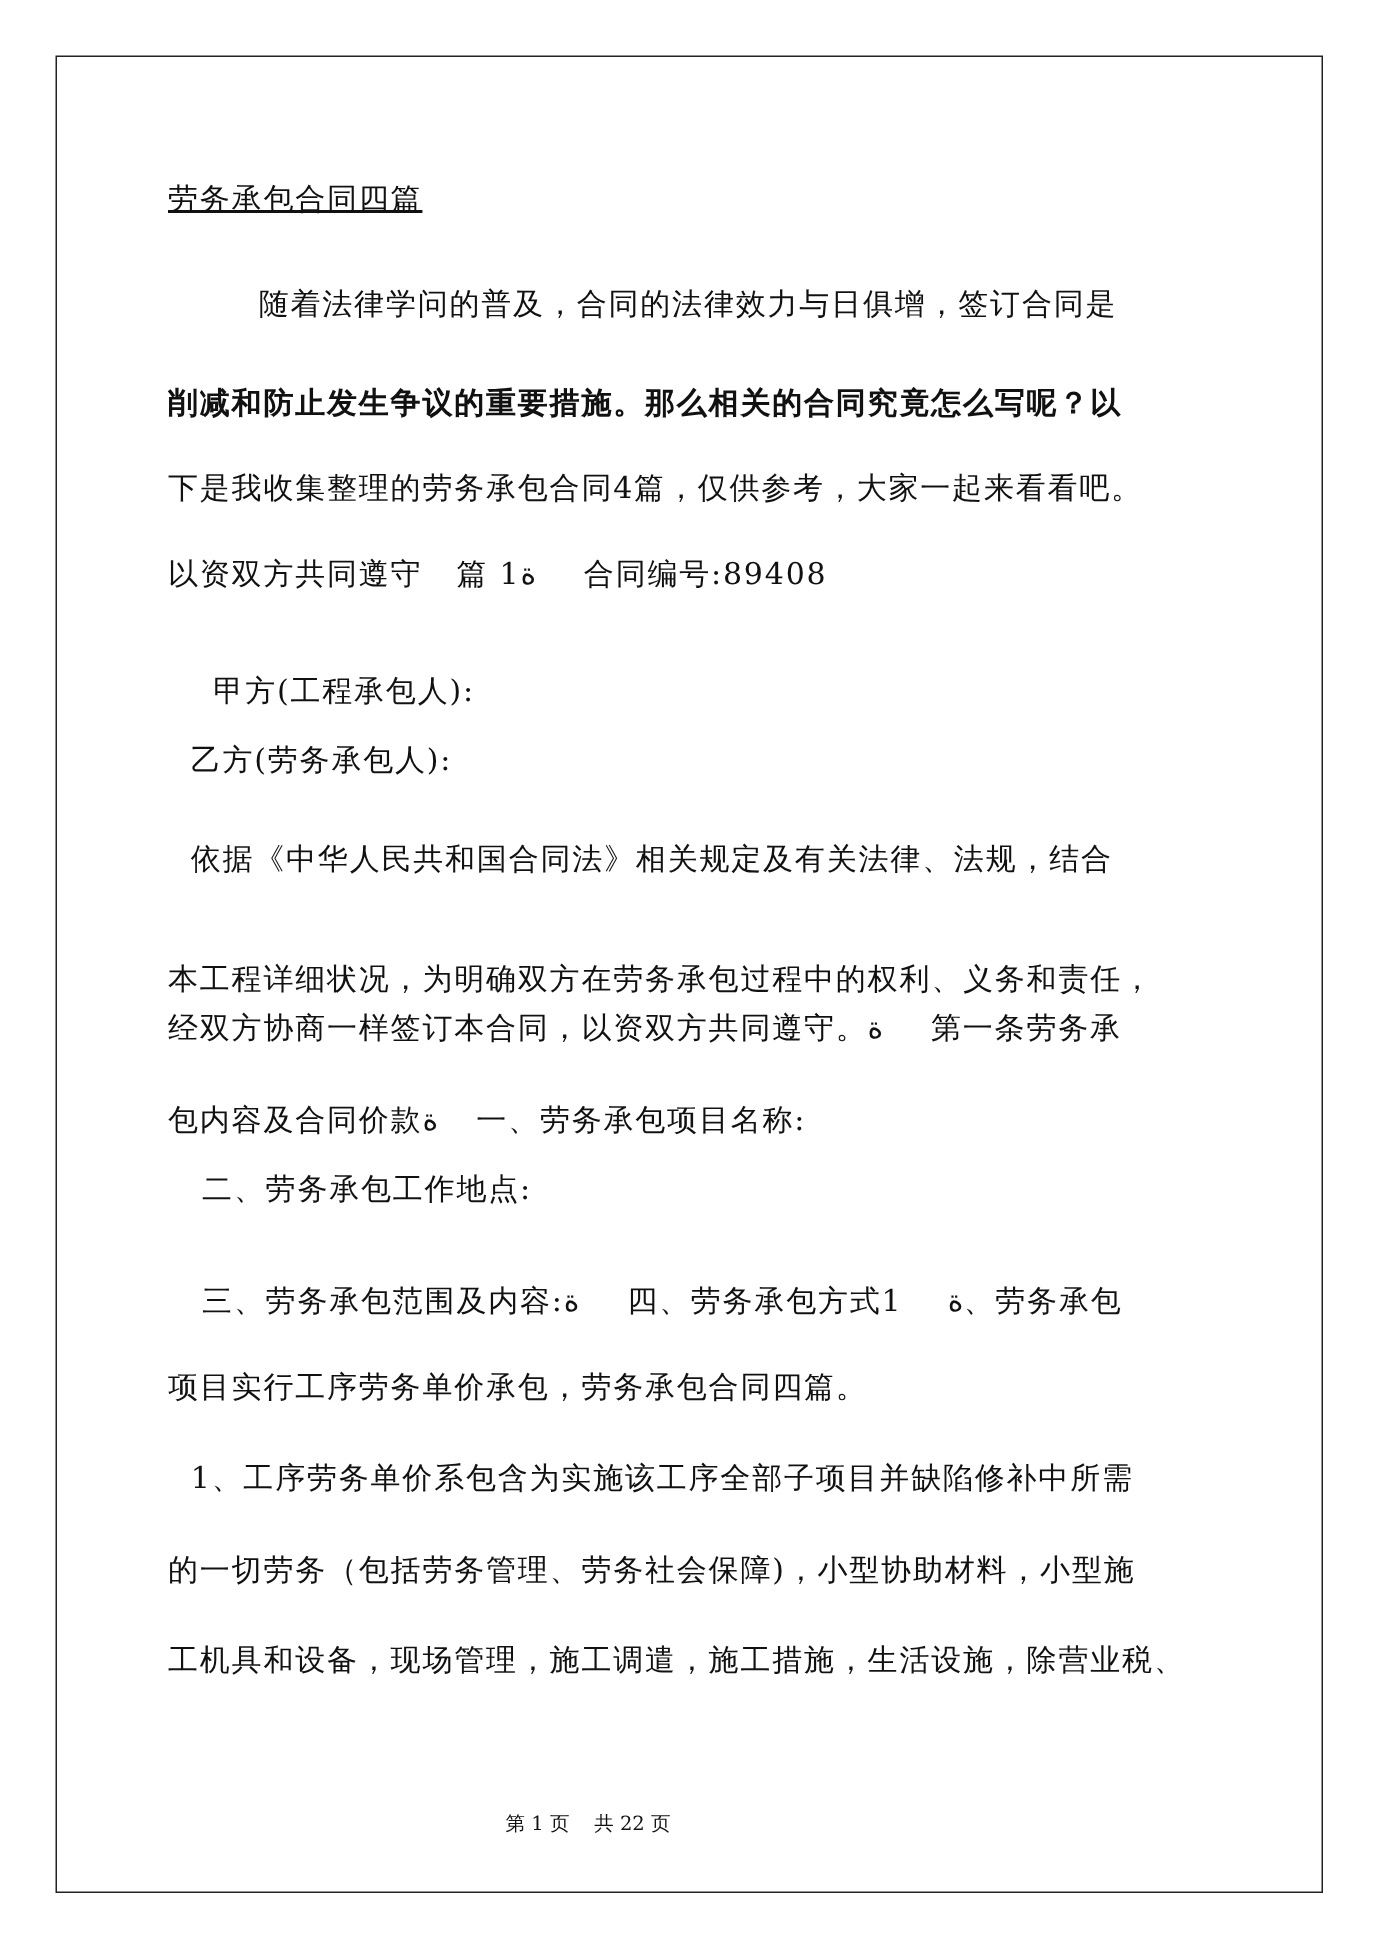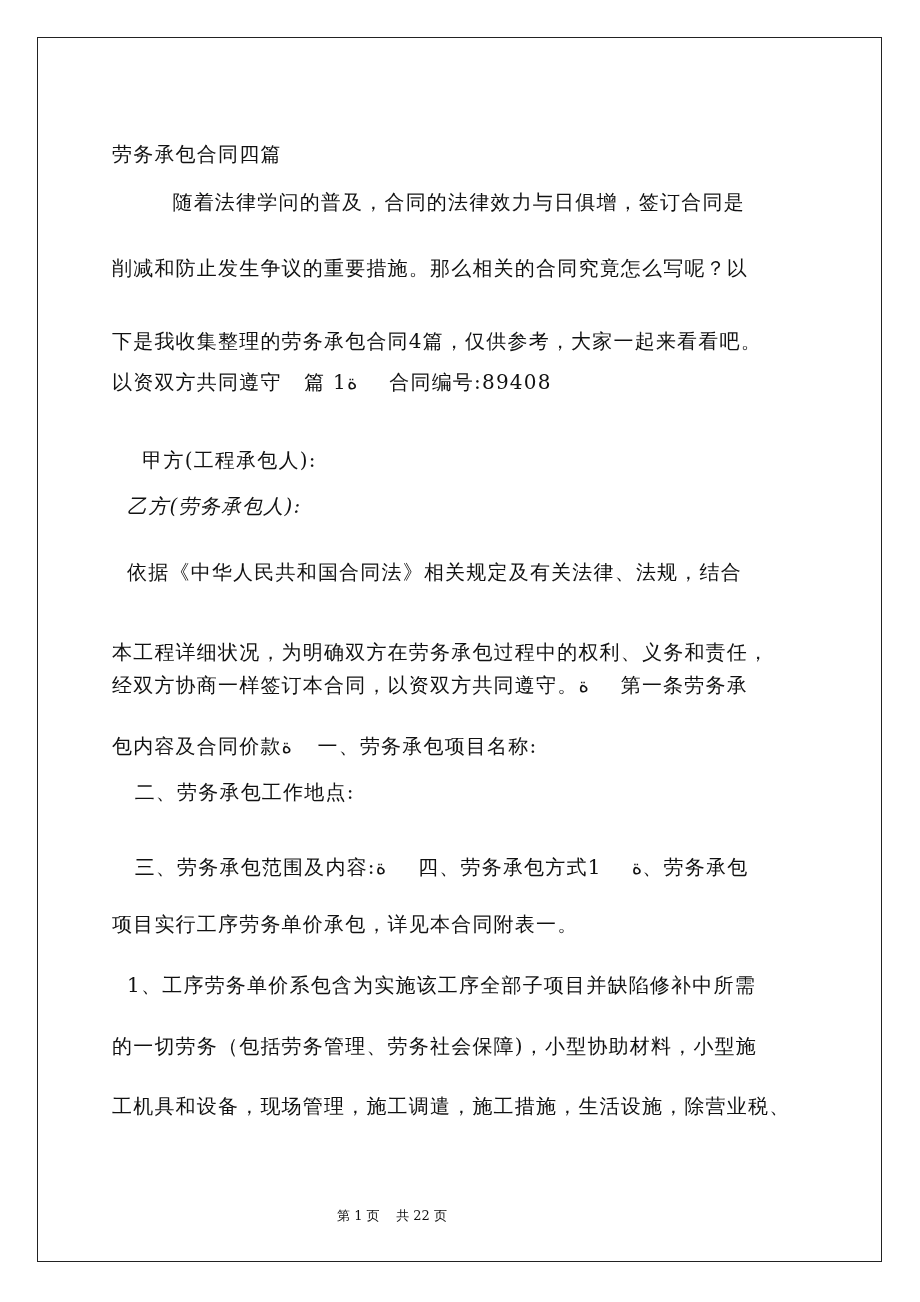--- a/index.html
+++ b/index.html
@@ -9,31 +9,31 @@
                 border:1.5px solid #222; box-sizing:border-box; }
   .line { position:absolute; left:112px; font-size:20px; white-space:pre; letter-spacing:1.2px; line-height:24px; }
   .footer { position:absolute; top:1207px; left:0; width:784px; text-align:center;
             font-size:13px; white-space:pre; }
 </style>
 </head>
 <body>
 
 <div class="page-frame"></div>
 
-<div class="line" style="top:142px;">劳务承包合同四篇</div>
+<div class="line" style="top:120px;text-decoration:underline;">劳务承包合同四篇</div>
 <div class="line" style="top:190px;">        随着法律学问的普及，合同的法律效力与日俱增，签订合同是</div>
-<div class="line" style="top:256px;">削减和防止发生争议的重要措施。那么相关的合同究竟怎么写呢？以</div>
-<div class="line" style="top:329px;">下是我收集整理的劳务承包合同4篇，仅供参考，大家一起来看看吧。</div>
+<div class="line" style="top:256px;font-weight:bold;">削减和防止发生争议的重要措施。那么相关的合同究竟怎么写呢？以</div>
+<div class="line" style="top:313px;">下是我收集整理的劳务承包合同4篇，仅供参考，大家一起来看看吧。</div>
 <div class="line" style="top:370px;">以资双方共同遵守   篇 1ة     合同编号:89408</div>
 <div class="line" style="top:432px;margin-top:16px;">    甲方(工程承包人):</div>
-<div class="line" style="top:494px;font-style:italic;">  乙方(劳务承包人):</div>
+<div class="line" style="top:494px;">  乙方(劳务承包人):</div>
 <div class="line" style="top:560px;">  依据《中华人民共和国合同法》相关规定及有关法律、法规，结合</div>
 <div class="line" style="top:612px;margin-top:28px;">本工程详细状况，为明确双方在劳务承包过程中的权利、义务和责任，</div>
 <div class="line" style="top:673px;">经双方协商一样签订本合同，以资双方共同遵守。ة     第一条劳务承</div>
 <div class="line" style="top:734px;text-align:center;">包内容及合同价款ة    一、劳务承包项目名称:</div>
 <div class="line" style="top:780px;">   二、劳务承包工作地点:</div>
 <div class="line" style="top:855px;">   三、劳务承包范围及内容:ة     四、劳务承包方式1    ة、劳务承包</div>
-<div class="line" style="top:912px;">项目实行工序劳务单价承包，详见本合同附表一。</div>
+<div class="line" style="top:912px;">项目实行工序劳务单价承包，劳务承包合同四篇。</div>
 <div class="line" style="top:973px;">  1、工序劳务单价系包含为实施该工序全部子项目并缺陷修补中所需</div>
 <div class="line" style="top:1034px;">的一切劳务（包括劳务管理、劳务社会保障)，小型协助材料，小型施</div>
 <div class="line" style="top:1094px;">工机具和设备，现场管理，施工调遣，施工措施，生活设施，除营业税、</div>
 
 <div class="footer">第 1 页    共 22 页</div>
 
 </body></html>

